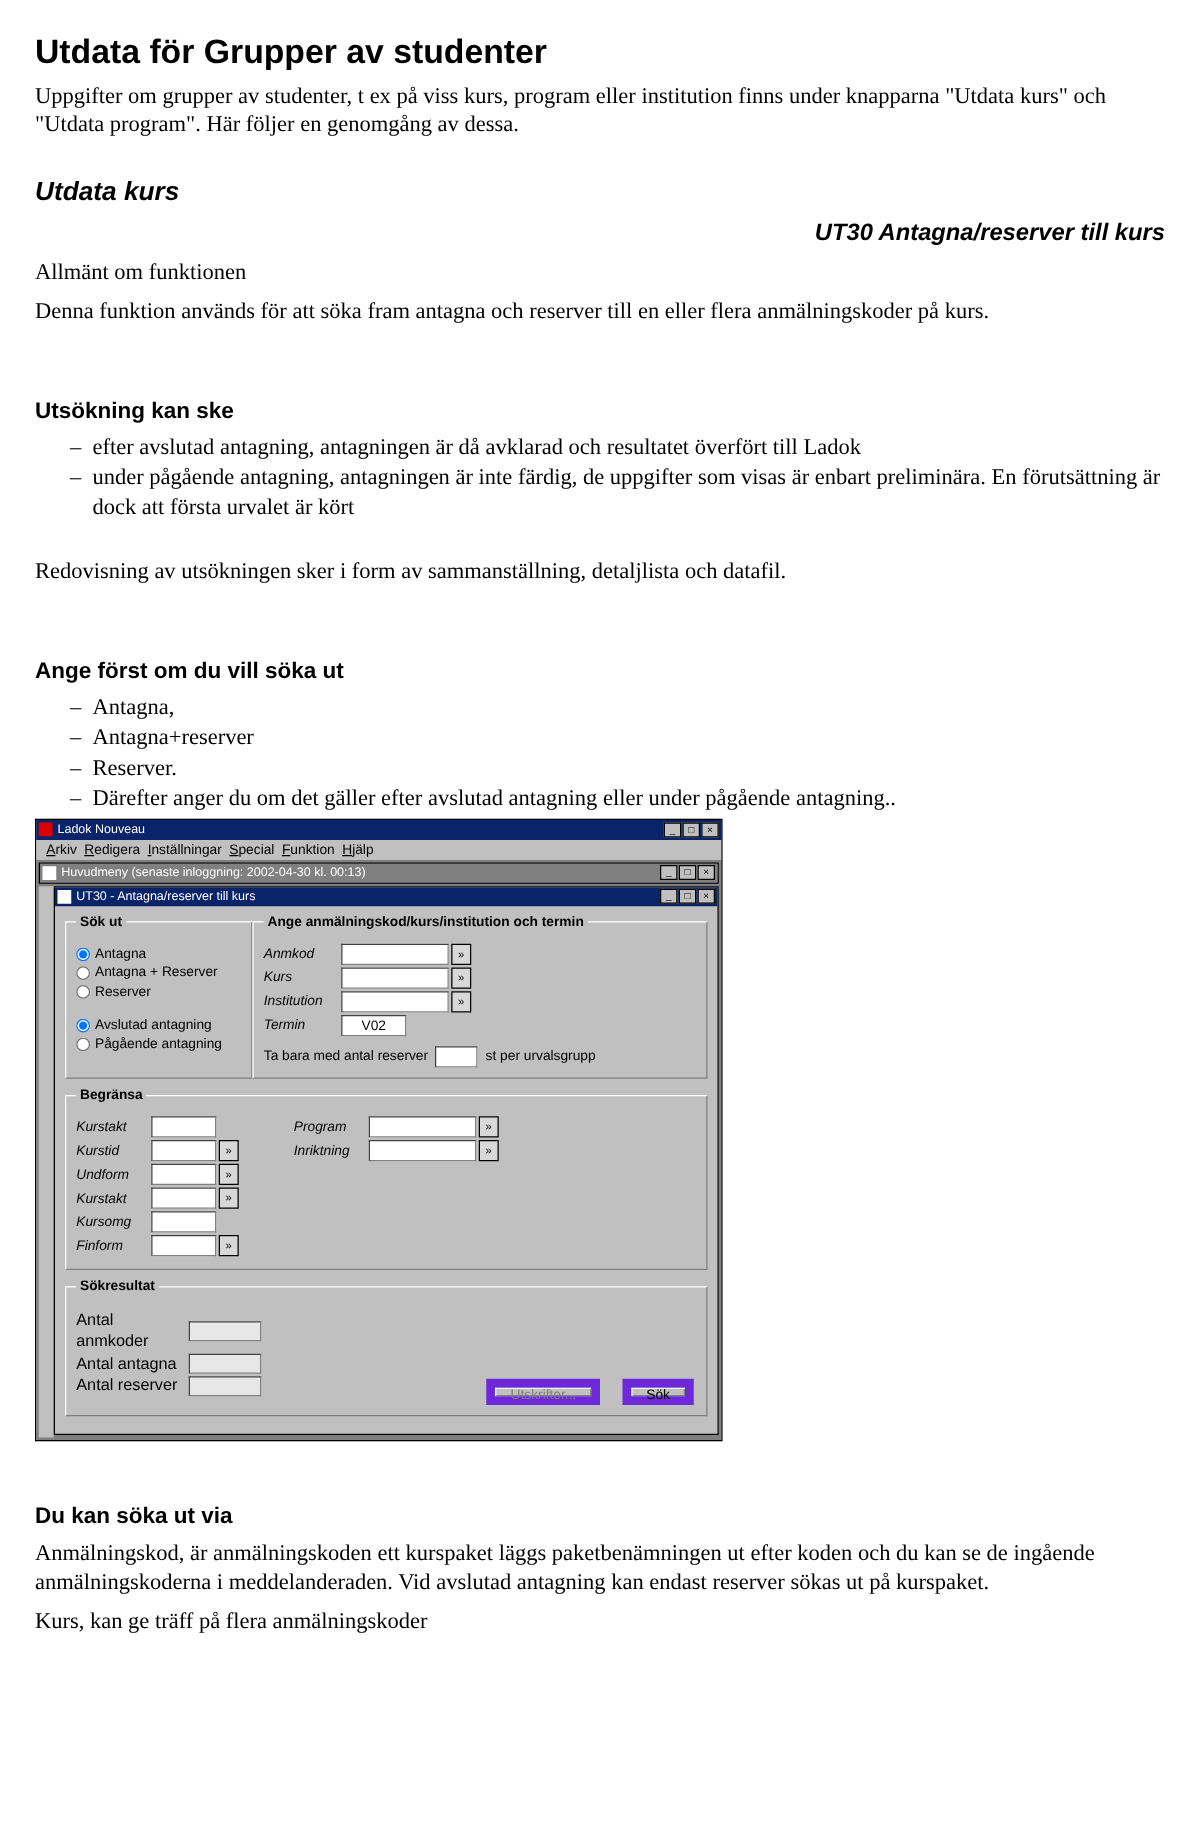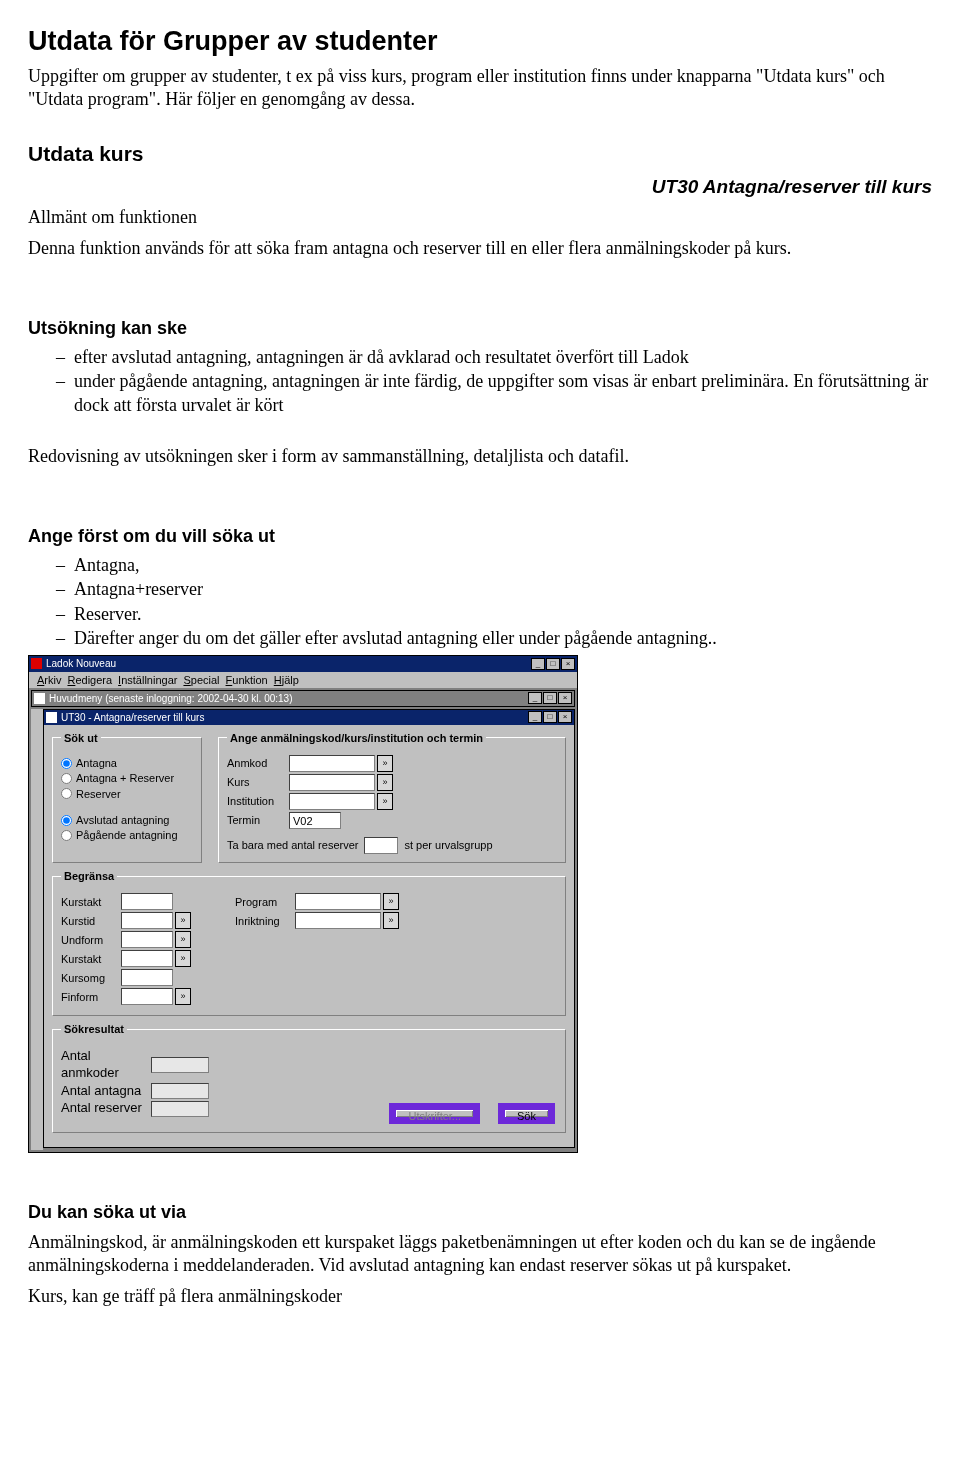--- a/index.html
+++ b/index.html
@@ -18,20 +18,21 @@
     font-size: 27px;
     font-weight: bold;
     margin: 0 0 6px 0;
   }
   p { margin: 0 0 8px 0; }
   h2[data-name="section-heading"] {
     font-family: Arial, Helvetica, sans-serif;
     font-size: 21px;
     font-weight: bold;
     margin: 28px 0 8px 0;
+    font-style: italic;
   }
   h3[data-name="subsection-heading"] {
     font-family: Arial, Helvetica, sans-serif;
     font-size: 19px;
     font-style: italic;
     font-weight: bold;
     margin: 0 0 6px 0;
     text-align: right;
   }
   .arial-bold {
@@ -114,41 +115,41 @@
     background: #c0c0c0;
   }
 
   .wradio {
     display: flex; align-items: center; gap: 4px;
     margin: 1px 0;
     font-size: 11px;
   }
   .wradio input { margin: 0; width: 11px; height: 11px; }
 
-  .cols { display: flex; gap: 16px; }
+  .cols { display: flex; gap: 0; }
   .sok-ut-col { width: 150px; }
   .ange-col { flex: 1; }
 
   .form-row {
     display: flex; align-items: center;
     margin: 0 0 2px 0;
     font-size: 11px;
   }
-  .form-row .lbl { width: 62px; }
+  .form-row .lbl { width: 62px; font-style: italic; }
   .wininput {
     height: 17px;
     border: 1px solid #808080;
     border-top-color: #404040;
     border-left-color: #404040;
     background: #fff;
     font: 11px Tahoma, Arial, sans-serif;
     padding: 0 3px;
   }
   .wininput.w50 { width: 86px; }
-  .wininput.w40 { width: 52px; }
+  .wininput.w40 { width: 52px; text-align: center; }
   .picker {
     width: 16px; height: 17px;
     border: 1px solid #000;
     background: #d8d8d8;
     font-size: 9px; line-height: 15px; text-align: center;
     margin-left: 2px;
     display: inline-block;
   }
 
   .begransa-grid { display: flex; gap: 44px; }

